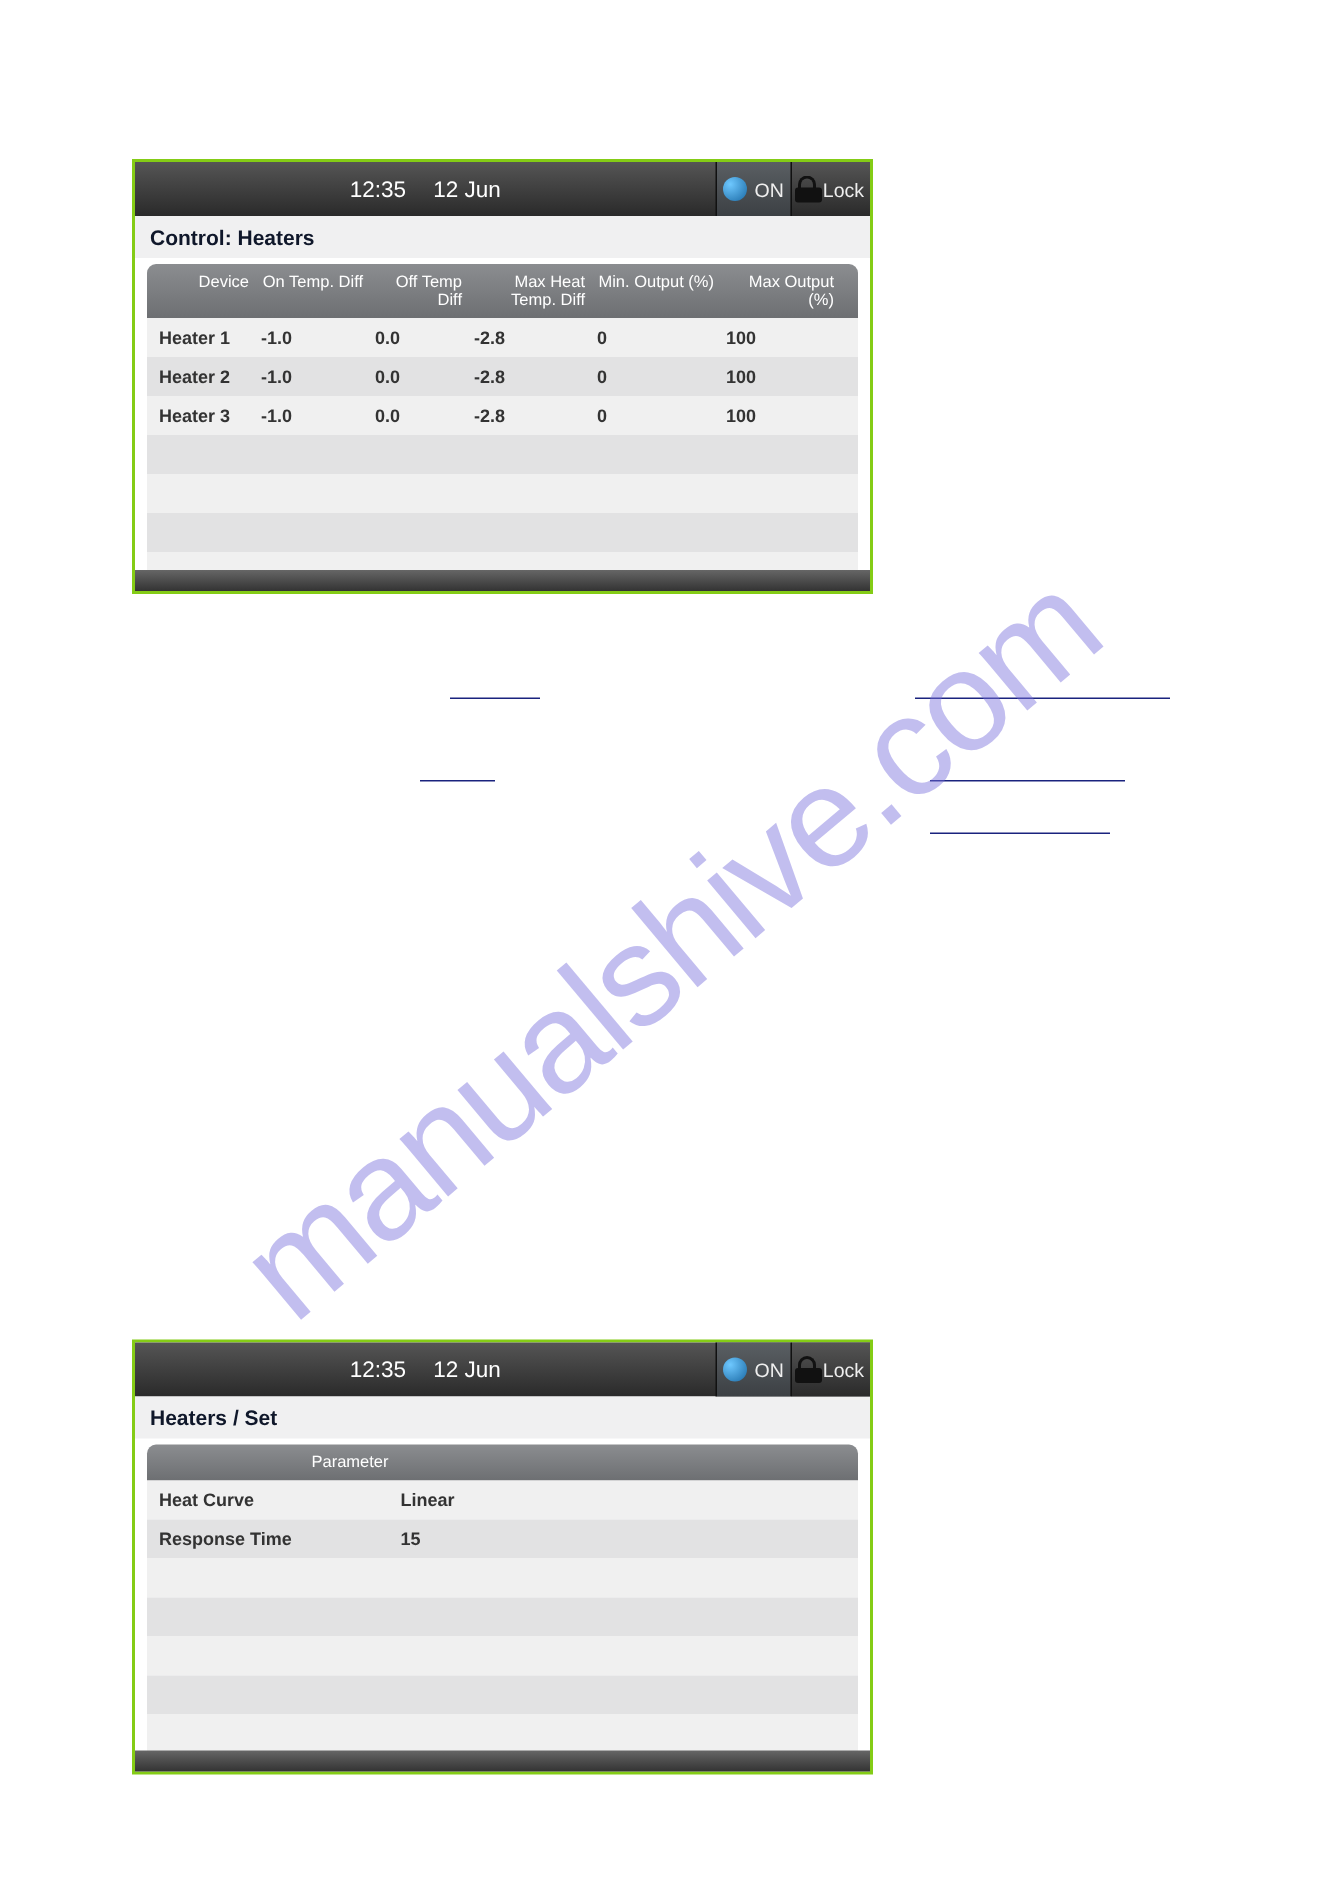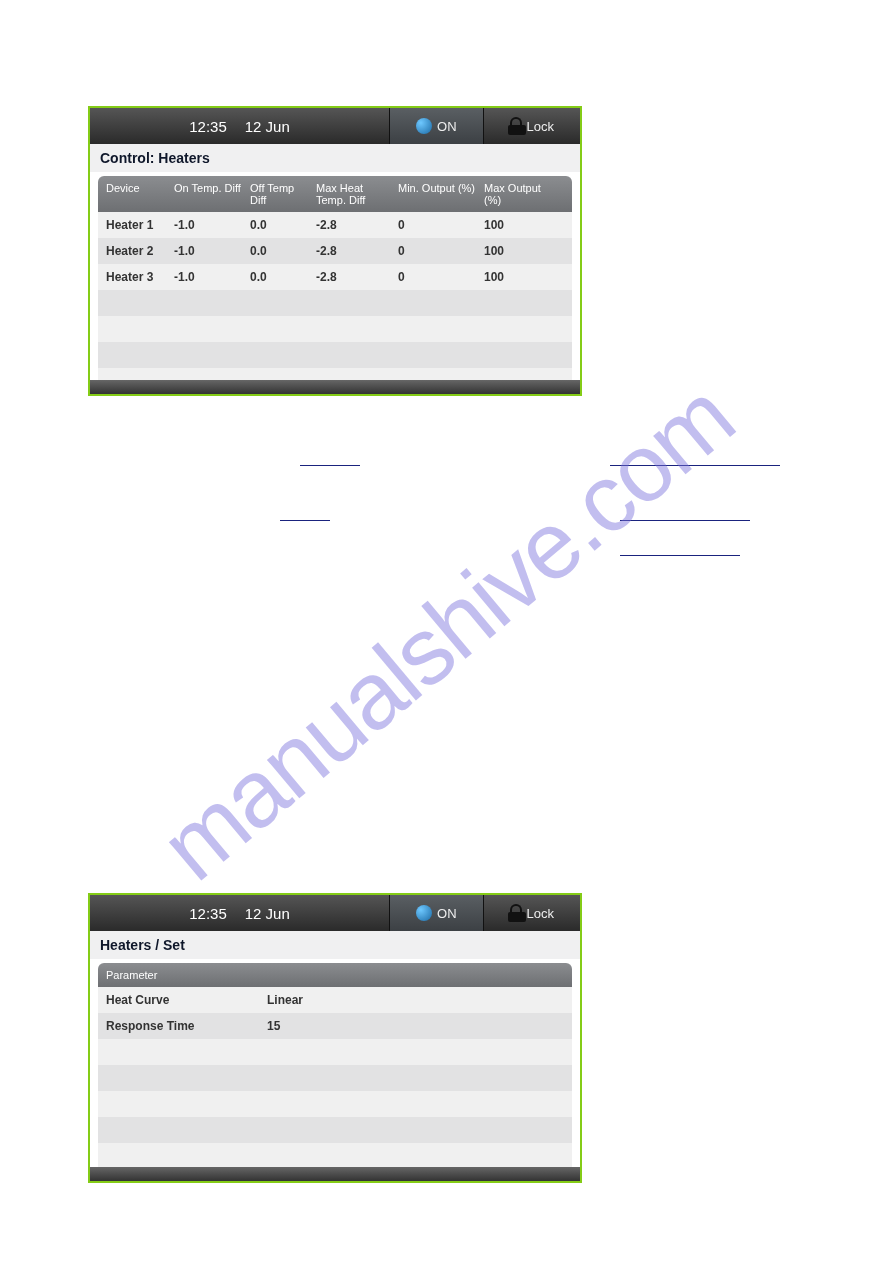--- a/index.html
+++ b/index.html
@@ -7,32 +7,32 @@
 
   .panel { position: absolute; border: 2px solid #84cc16; background: #fff; }
   .panel1 { left: 88px; top: 106px; width: 494px; height: 290px; }
   .panel2 { left: 88px; top: 893px; width: 494px; height: 290px; }
 
   .topbar { height: 36px; background: linear-gradient(#555, #2a2a2a); display: flex; align-items: center; font-size: 14px; color: #ddd; }
   .topbar-spacer { flex: 1; }
   .topbar-time { color: #fff; font-size: 15px; display: flex; gap: 18px; justify-content: center; flex: 1; }
   .topbar-time span { white-space: nowrap; }
   .topbar-btns { display: flex; height: 100%; }
-  .top-btn { display: flex; align-items: center; padding: 0 26px; border-left: 1px solid #111; height: 100%; font-size: 13px; color: #eee; gap: 5px; }
+  .top-btn { display: flex; align-items: center; padding: 0 4px; border-left: 1px solid #111; height: 100%; font-size: 13px; color: #eee; gap: 5px; }
   .on-btn { background: linear-gradient(#5a5f63,#3c4044); }
   .lock-btn { background: linear-gradient(#555,#2a2a2a); }
 
   .icon-globe { width: 16px; height: 16px; border-radius: 50%; background: radial-gradient(circle at 30% 30%, #6ec8ff, #1b6aa5); display: inline-block; }
   .icon-lock { width: 12px; height: 12px; border: 2px solid #111; border-bottom: none; border-radius: 6px 6px 0 0; position: relative; top: -3px; }
   .icon-lock::after { content: ""; position: absolute; left: -4px; top: 6px; width: 18px; height: 10px; background: #111; border-radius: 2px; }
 
   .panel-title { background: #f0f0f1; padding: 6px 10px; font-size: 14px; font-weight: bold; color: #0f172a; }
 
   .tbl-wrap { padding: 0 8px; }
-  .tbl-header { background: linear-gradient(#8b8d90,#6d6f72); color: #fff; font-size: 11px; display: flex; border-radius: 6px 6px 0 0; margin-top: 4px; }
+  .tbl-header { background: linear-gradient(#8b8d90,#6d6f72); color: #fff; font-size: 11px; display: flex; border-radius: 6px 6px 0 0; margin-top: 4px; text-align: right; }
   .tbl-header > div { padding: 6px 4px; }
   .tbl-body { font-size: 12px; }
   .tbl-row { display: flex; height: 26px; align-items: center; }
   .tbl-row:nth-child(odd) { background: #f0f0f0; }
   .tbl-row:nth-child(even) { background: #e2e2e3; }
   .tbl-row > div { padding: 0 4px; color: #333; font-weight: bold; font-size: 12px; }
   .tbl-row.empty > div { height: 22px; }
 
   
   .c-dev { width: 72px; padding-left: 8px !important; }

